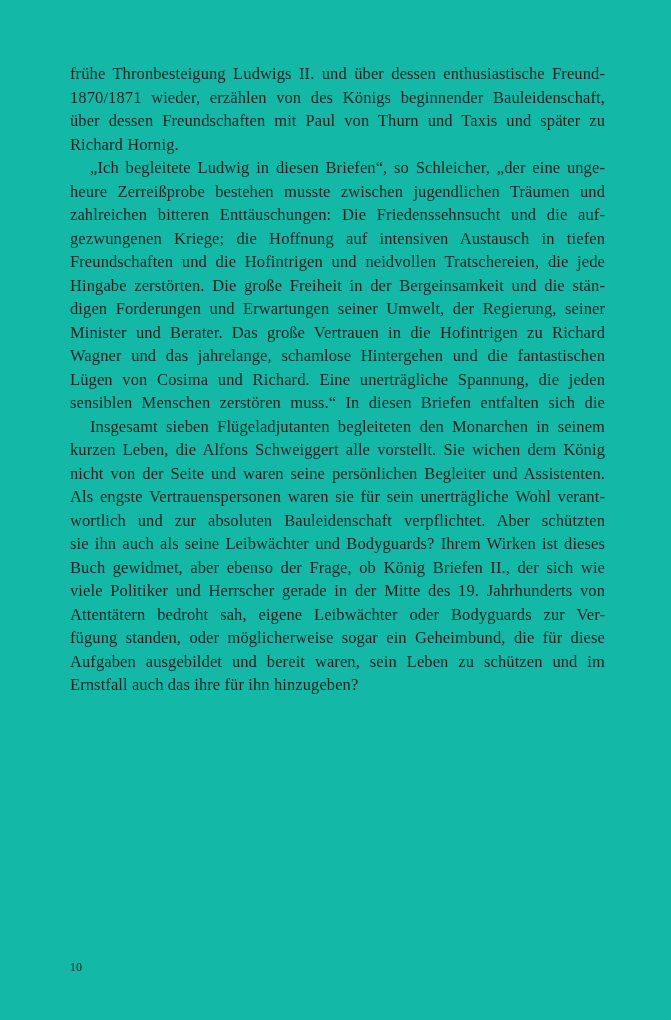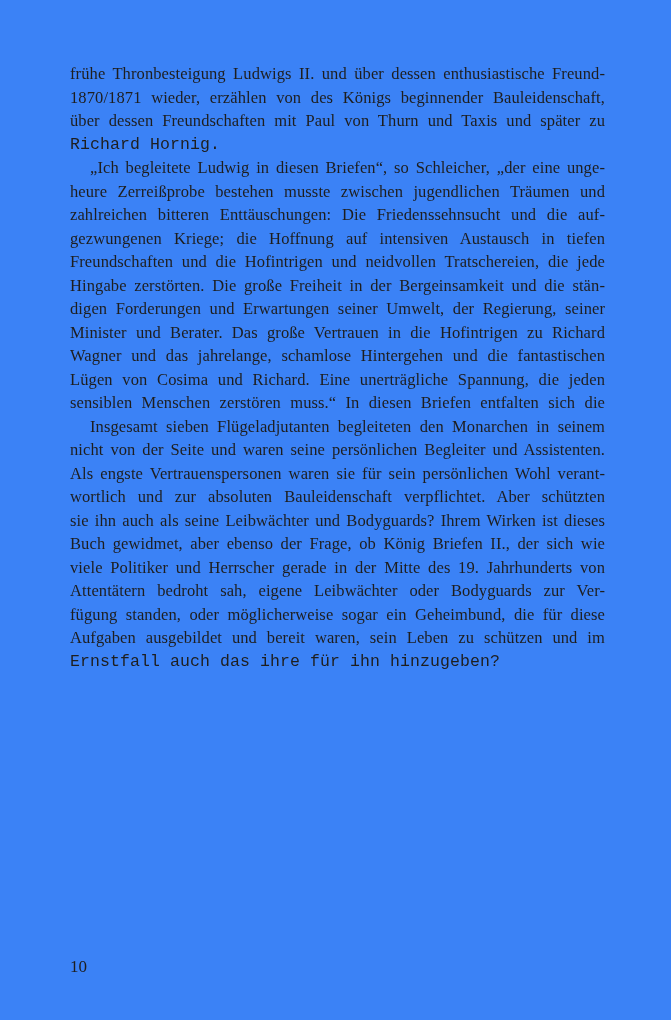--- a/index.html
+++ b/index.html
@@ -11,21 +11,21 @@
     height: 1020px;
     background: #ffffff;
     position: relative;
     overflow: hidden;
     font-family: "Liberation Serif", serif;
     color: #1e1e1e;
   }
   .page {
     position: absolute;
     inset: 0;
-    background: #3b82f6;
+    background: #14b8a6;
   }
   .page-text {
     position: absolute;
     left: 70px;
     top: 62px;
     width: 535px;
     font-size: 16.5px;
     line-height: 23.5px;
     letter-spacing: 0.1px;
   }
@@ -36,27 +36,26 @@
     text-indent: 20px;
   }
   .line {
     text-align: justify;
     text-align-last: justify;
     white-space: normal;
   }
   .line.last {
     text-align: left;
     text-align-last: left;
-    font-family: Liberation Mono, monospace;
   }
   .page-number {
     position: absolute;
     left: 70px;
     top: 956px;
-    font-size: 17px;
+    font-size: 12px;
     line-height: 22px;
     color: #1e1e1e;
   }
 </style>
 </head>
 <body>
 
 <div class="page">
   <div class="page-text">
       <div class="paragraph">
@@ -73,22 +72,23 @@
         <div class="line">Freundschaften und die Hofintrigen und neidvollen Tratschereien, die jede</div>
         <div class="line">Hingabe zerstörten. Die große Freiheit in der Bergeinsamkeit und die stän-</div>
         <div class="line">digen Forderungen und Erwartungen seiner Umwelt, der Regierung, seiner</div>
         <div class="line">Minister und Berater. Das große Vertrauen in die Hofintrigen zu Richard</div>
         <div class="line">Wagner und das jahrelange, schamlose Hintergehen und die fantastischen</div>
         <div class="line">Lügen von Cosima und Richard. Eine unerträgliche Spannung, die jeden</div>
         <div class="line">sensiblen Menschen zerstören muss.“ In diesen Briefen entfalten sich die</div>
       </div>
       <div class="paragraph indent">
         <div class="line">Insgesamt sieben Flügeladjutanten begleiteten den Monarchen in seinem</div>
+        <div class="line">kurzen Leben, die Alfons Schweiggert alle vorstellt. Sie wichen dem König</div>
         <div class="line">nicht von der Seite und waren seine persönlichen Begleiter und Assistenten.</div>
-        <div class="line">Als engste Vertrauenspersonen waren sie für sein persönlichen Wohl verant-</div>
+        <div class="line">Als engste Vertrauenspersonen waren sie für sein unerträgliche Wohl verant-</div>
         <div class="line">wortlich und zur absoluten Bauleidenschaft verpflichtet. Aber schützten</div>
         <div class="line">sie ihn auch als seine Leibwächter und Bodyguards? Ihrem Wirken ist dieses</div>
         <div class="line">Buch gewidmet, aber ebenso der Frage, ob König Briefen II., der sich wie</div>
         <div class="line">viele Politiker und Herrscher gerade in der Mitte des 19. Jahrhunderts von</div>
         <div class="line">Attentätern bedroht sah, eigene Leibwächter oder Bodyguards zur Ver-</div>
         <div class="line">fügung standen, oder möglicherweise sogar ein Geheimbund, die für diese</div>
         <div class="line">Aufgaben ausgebildet und bereit waren, sein Leben zu schützen und im</div>
         <div class="line last">Ernstfall auch das ihre für ihn hinzugeben?</div>
       </div>
     </div>

